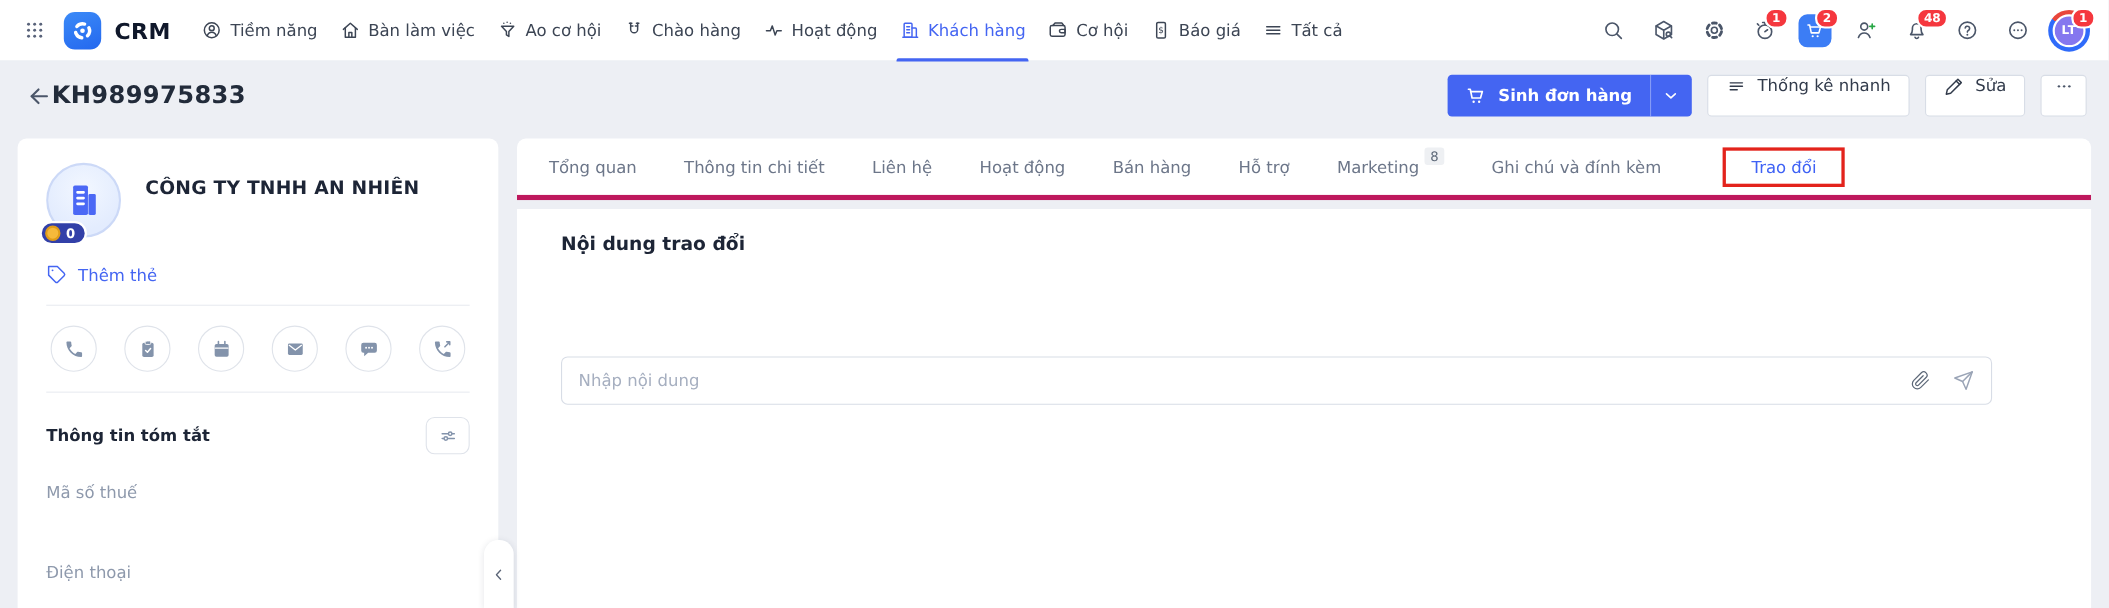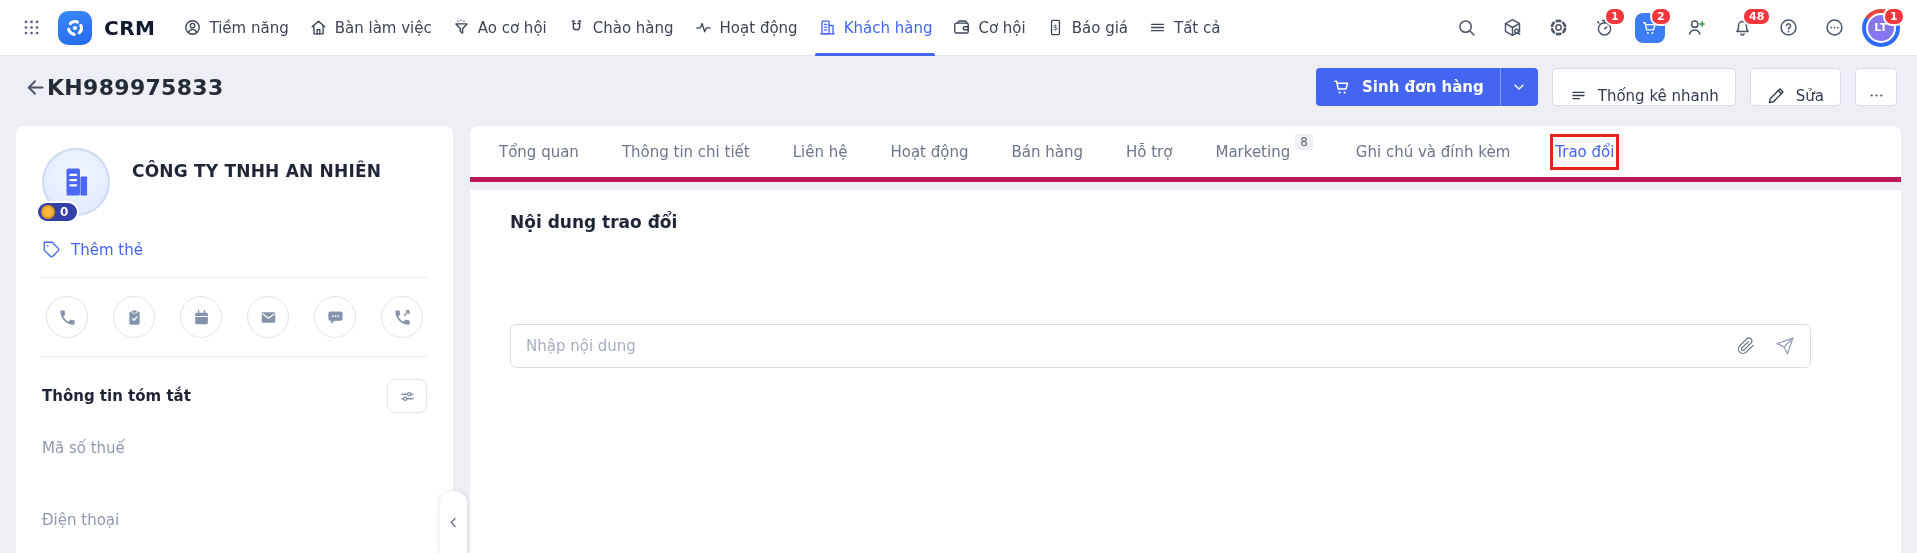--- a/index.html
+++ b/index.html
@@ -30,21 +30,21 @@
   .avatar-btn { position:relative; width:48px; height:44px; display:flex; align-items:center; justify-content:center; }
   .avatar-ring { width:38px; height:38px; border-radius:50%; background:conic-gradient(from -55deg,#e8463c 0 68deg,#2f6bfa 68deg 360deg); display:flex; align-items:center; justify-content:center; }
   .avatar-core { width:30px; height:30px; border-radius:50%; background:#8577ef; border:2px solid #fff; color:#fff; font-size:11px; font-weight:700; display:flex; align-items:center; justify-content:center; letter-spacing:.5px; }
   .avatar-btn .badge { left:26px; }
 
   
   .page-header { height:62px; display:flex; align-items:center; padding:0 20px 0 24px; }
   .back-btn { color:#4b5669; display:flex; align-items:center; }
   .page-title { font-size:22px; font-weight:700; color:#222b3a; letter-spacing:.3px; }
   .header-actions { margin-left:auto; display:flex; align-items:center; gap:14px; }
-  .btn { height:38px; border-radius:4px; display:inline-flex; align-items:flex-end; font-size:15px; }
+  .btn { height:38px; border-radius:4px; display:inline-flex; align-items:flex-start; font-size:15px; }
   .btn-primary { background:#4465f2; color:#fff; overflow:hidden; padding:0; }
   .btn-primary .main-part { display:flex; align-items:center; gap:10px; padding:0 16px; height:38px; font-weight:600; }
   .btn-primary .chev-part { width:38px; height:38px; display:flex; align-items:center; justify-content:center; border-left:1px solid rgba(255,255,255,.35); }
   .btn-light { background:#fff; border:1px solid #d8dde6; color:#323b4b; padding:0 16px; gap:10px; }
   .btn-sq { width:42px; padding:0; justify-content:center; color:#4b5669; }
 
   
   .content-row { display:flex; gap:17px; padding:8px 16px 0 16px; height:435px; align-items:stretch; }
 
   
@@ -65,21 +65,21 @@
   .field-label { color:#8e99ac; font-size:15px; }
   .field-1 { margin-top:26px; }
   .field-2 { margin-top:54px; }
   .collapse-tab { position:absolute; right:-14px; bottom:0; width:27px; height:62px; background:#fff; border-radius:13px 13px 0 0; box-shadow:0 1px 7px rgba(25,35,55,.12); display:flex; align-items:center; justify-content:center; color:#5c6678; }
 
   
   .main-col { flex:1; display:flex; flex-direction:column; gap:8px; min-width:0; }
   .tabbar { height:56px; background:#fff; border-radius:8px 8px 0 0; border-bottom:5px solid #be185d; display:flex; align-items:center; padding:0 26px; gap:37px; }
   .tab { color:#6c7689; white-space:nowrap; border:3px solid transparent; padding:6px 0; display:flex; align-items:flex-start; }
   .tab.active { color:#3f62f5; font-weight:500; }
-  .tab.annotated { border-color:#e3231c; padding:6px 2px; }
+  .tab.annotated { border-color:#e3231c; padding:6px 23px;margin-left:16px; }
   .tab-badge { background:#eef0f3; color:#5d6878; font-size:12px; line-height:16px; padding:0 5px; border-radius:3px; margin-left:5px; transform:translateY(-9px); }
   .content-card { flex:1; background:#fff; padding:22px 32px 0 40px; }
   .section-title { font-size:17px; font-weight:700; color:#1d2536; }
   .compose-row { margin-top:92px; display:flex; align-items:center; gap:20px; height:44px; border:1px solid #d8dde6; border-radius:6px; padding:0 15px; width:calc(100% - 58px); background:#fff; }
   .compose-input { flex:1; border:none; outline:none; font-size:15px; color:#333c4c; background:transparent; font-family:inherit; }
   .compose-input::placeholder { color:#a6afc0; }
   .clip-btn { color:#5d6878; display:flex; }
   .send-btn { color:#9aa4b6; display:flex; }
 </style>
 </head>

